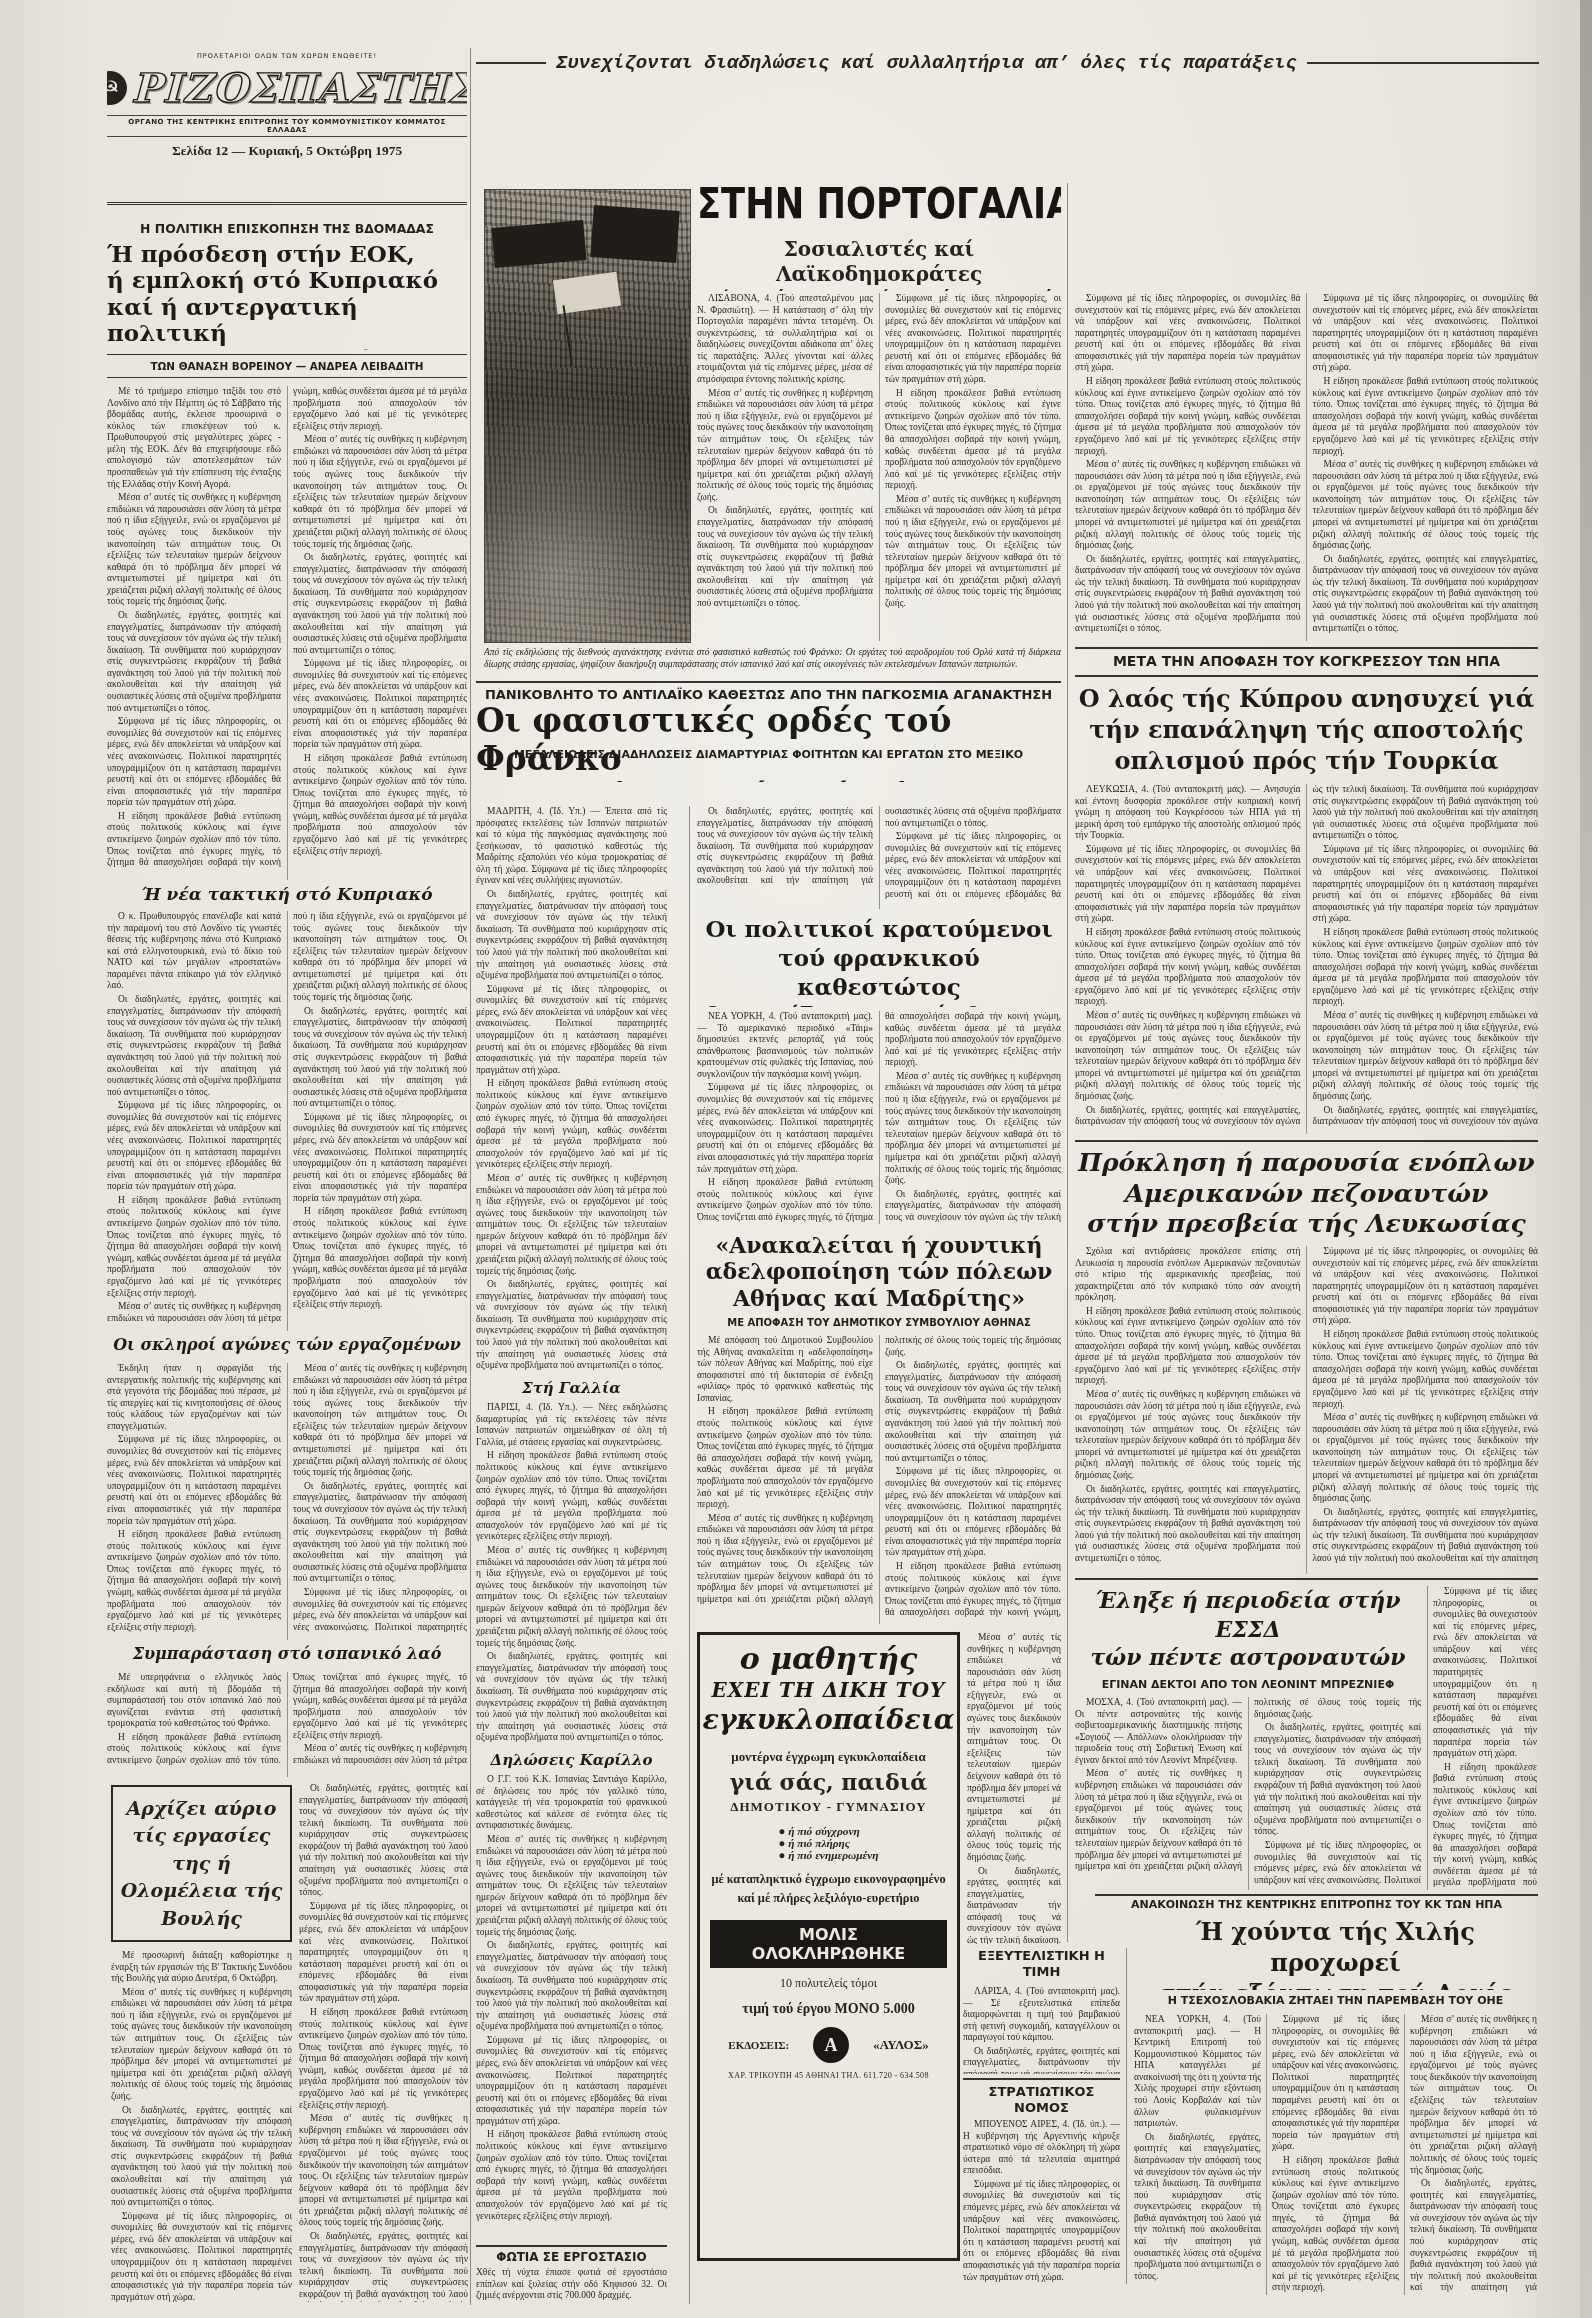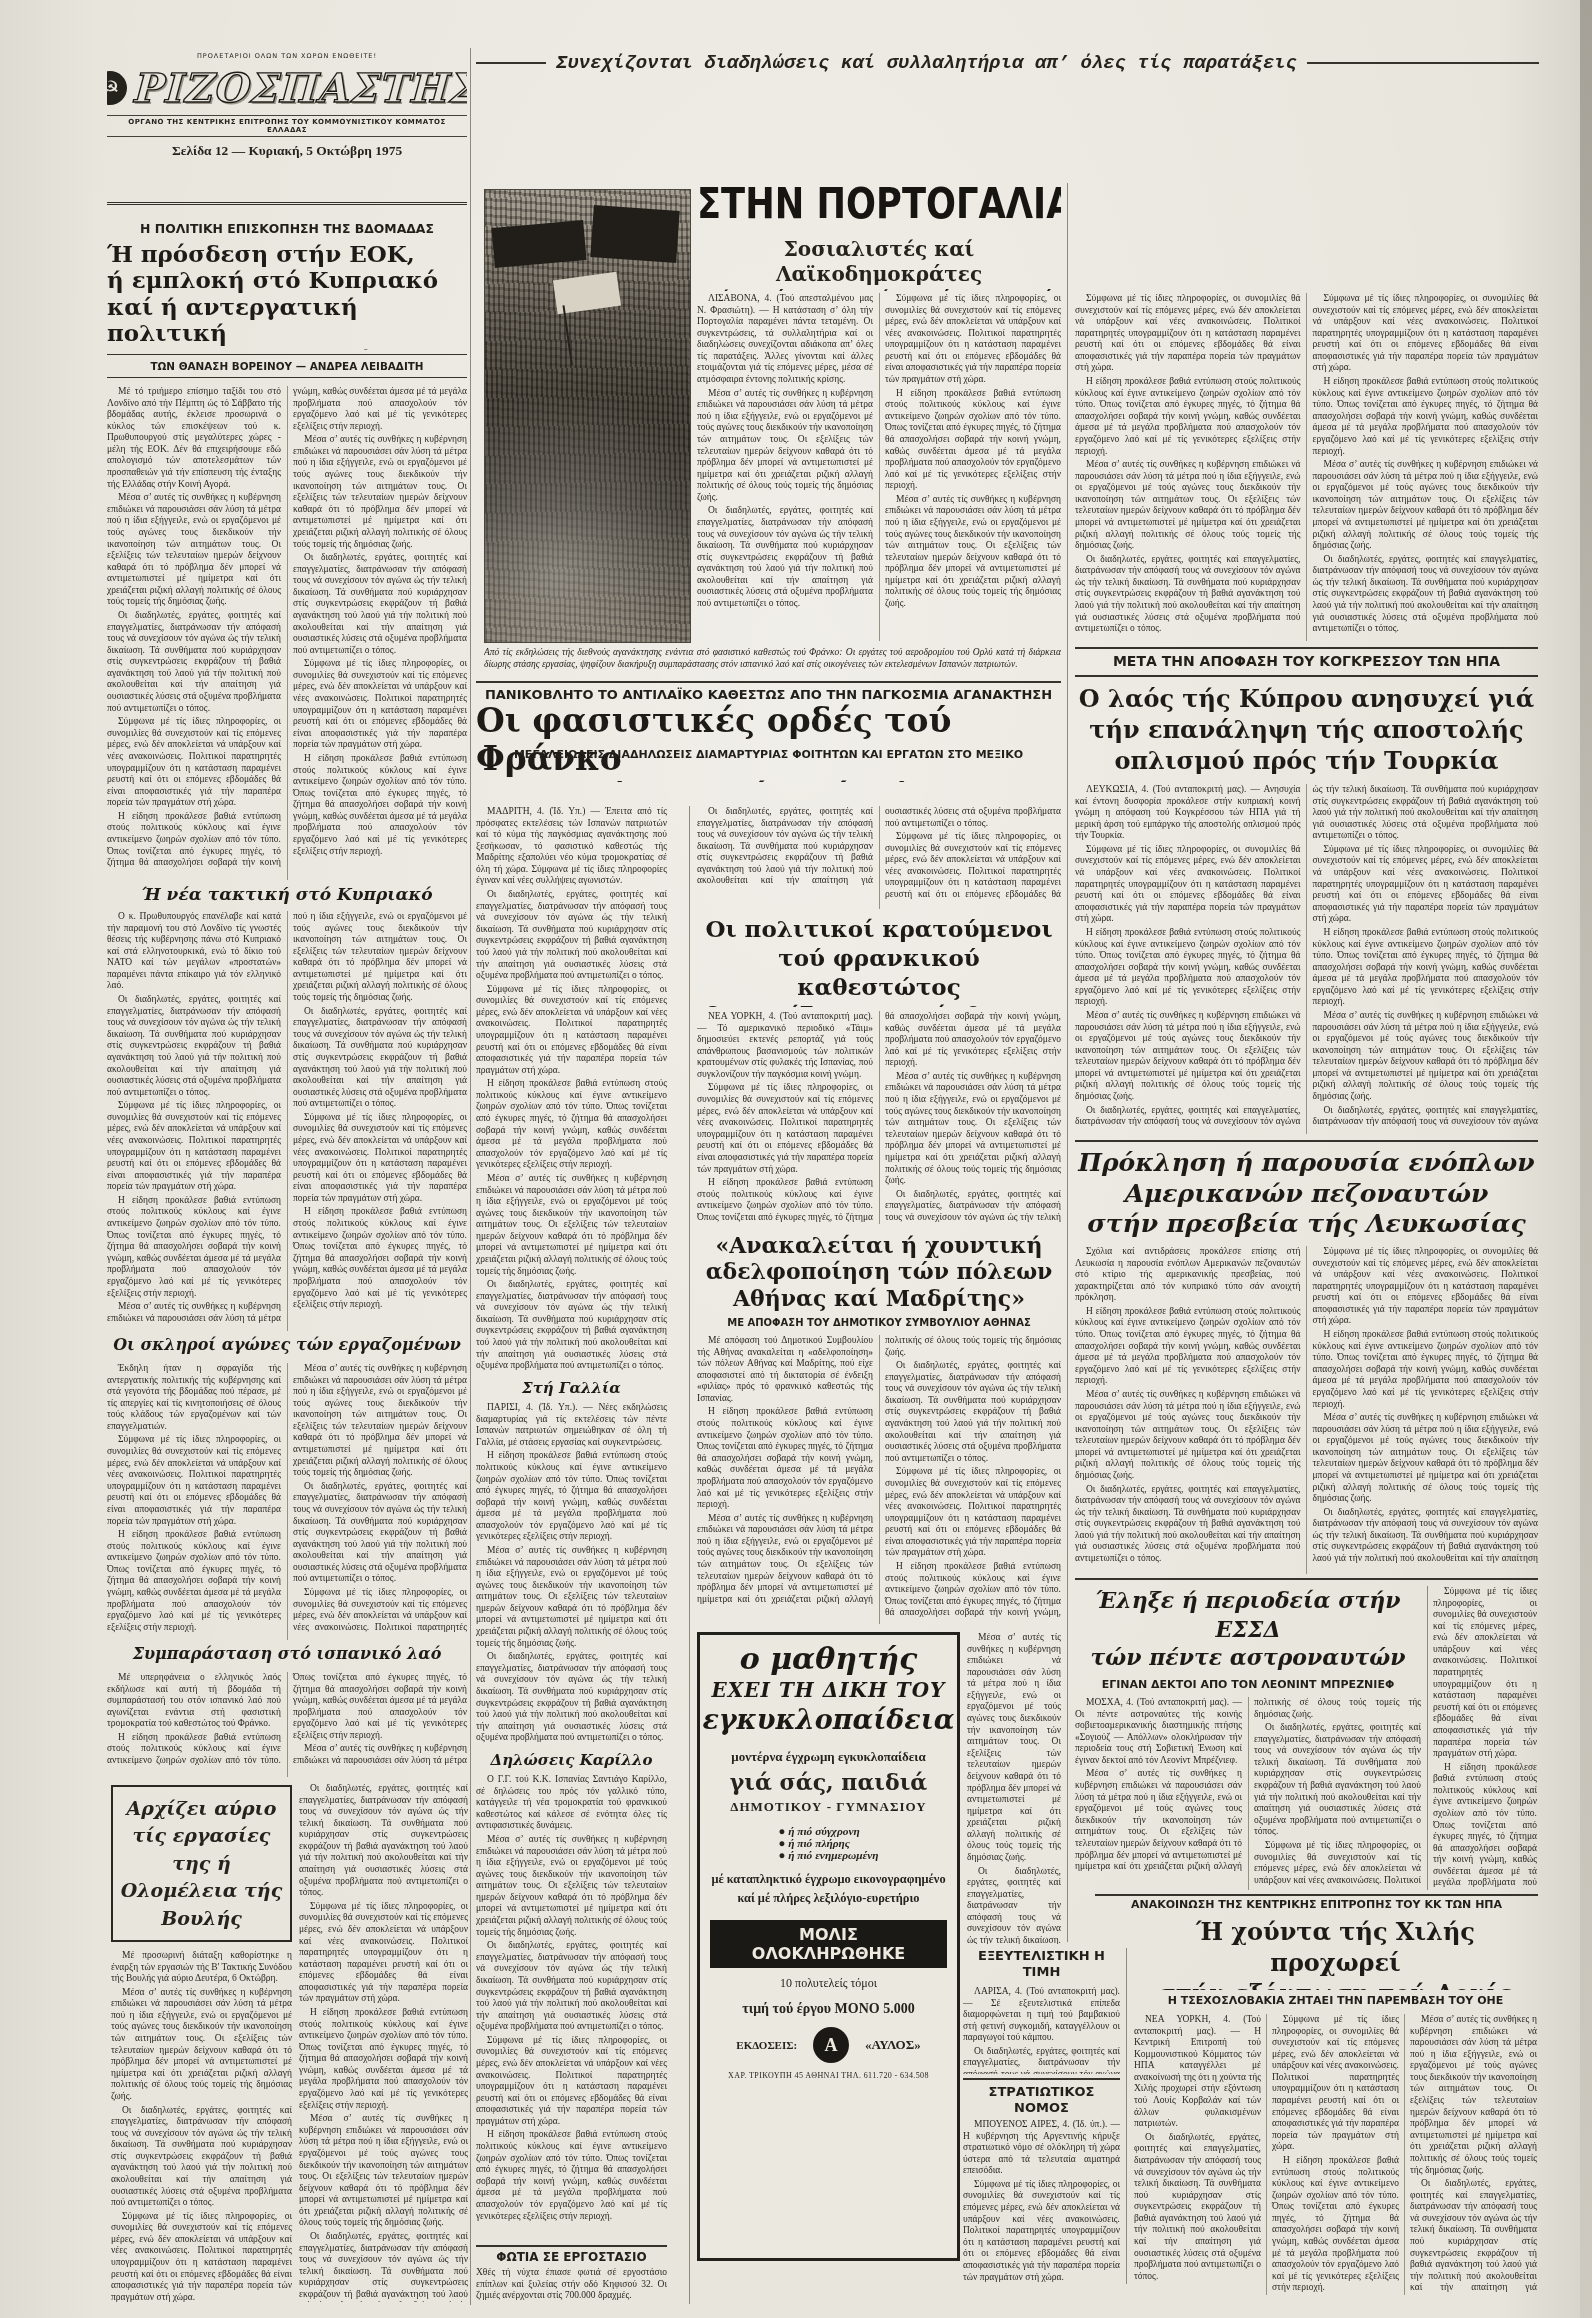--- a/index.html
+++ b/index.html
@@ -88,21 +88,21 @@
   .ad1{font-size:30px}.ad2{font-size:20px;letter-spacing:1px;margin-top:2px}.ad3{font-size:27px;margin-top:2px}
   .ad4{font-size:13px;font-weight:700;margin-top:14px}
   .ad5{font-family:"DejaVu Serif",serif;font-weight:700;font-size:22px;margin-top:4px}
   .ad6{font-size:13px;font-weight:700;letter-spacing:1px;margin-top:4px}
   .ad-bullets{margin-top:10px;font-size:11.4px;font-weight:700;font-style:italic;text-align:left}
   .ad-feat{font-size:12.4px;font-weight:700;margin-top:10px;line-height:1.35}
   .ad-bar{background:#1b1915;color:#eee9de;font-family:"DejaVu Sans",sans-serif;font-weight:700;
       font-size:16px;padding:5px 10px;margin-top:14px;width:100%}
   .ad-tomes{font-size:12px;margin-top:8px}
   .ad-price{font-size:14px;font-weight:700;margin-top:10px}
-  .ad-pubrow{display:flex;align-items:center;justify-content:center;gap:16px;margin-top:10px}
+  .ad-pubrow{display:flex;align-items:center;justify-content:center;gap:24px;margin-top:10px}
   .ad-publabel{font-size:11px;font-weight:700}
   .avlos{width:36px;height:36px;border-radius:50%;background:#1b1915;color:#eee9de;display:flex;
       align-items:center;justify-content:center;font-size:18px;font-weight:700}
   .ad-pub{font-size:13px;font-weight:700}
   .ad-addr{font-size:8px;margin-top:8px;letter-spacing:0.4px}
 
   #narrow{left:967px;top:1632px;width:94px;height:312px}
   #cot-head{left:963px;top:1948px;width:157px;height:36px;font-size:13px;line-height:1.25}
   #cot-body{left:963px;top:1986px;width:157px;height:88px}
   #hr-arg{left:963px;top:2078px;width:157px;height:2px}

